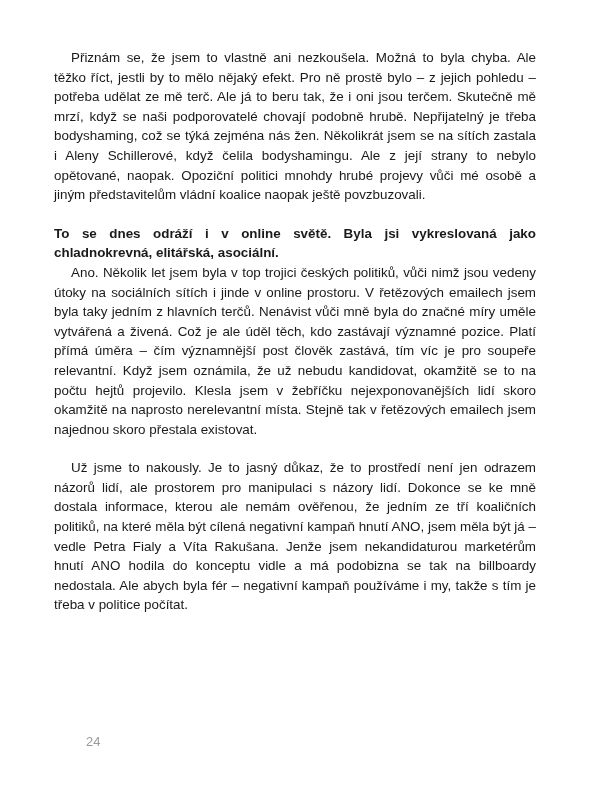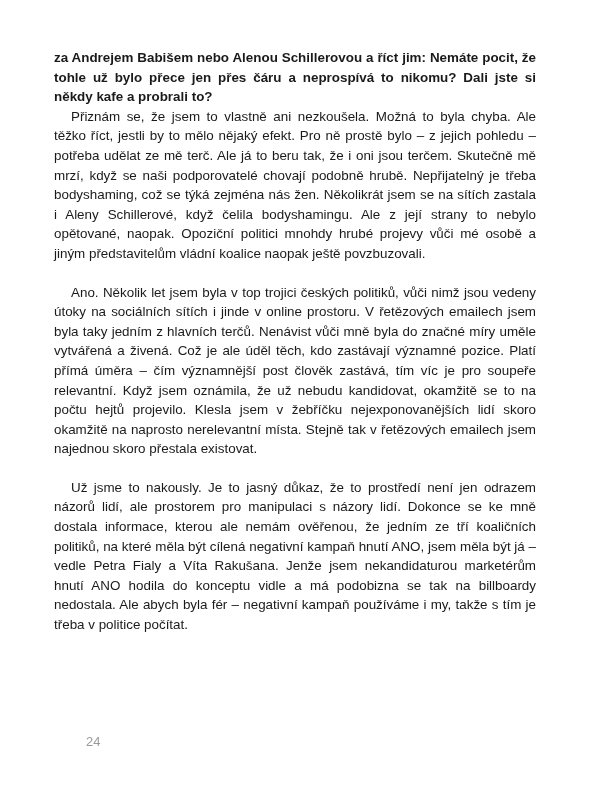--- a/index.html
+++ b/index.html
@@ -42,21 +42,21 @@
       font-family: Liberation Sans, sans-serif;
       font-size: 13px;
       color: #9a9a9a;
       margin-left: 32px;
     }
   </style>
 </head>
 <body>
 
 <div class="page">
-  <p class="q">za Andrejem Babišem nebo Alenou Schillerovou a říct jim: Nemáte pocit, že tohle už bylo přece jen přes čáru a neprospívá to nikomu? Dali jste si někdy kafe a probrali to?</p>
   <p class="a">Přiznám se, že jsem to vlastně ani nezkoušela. Možná to byla chyba. Ale těžko říct, jestli by to mělo nějaký efekt. Pro ně prostě bylo – z jejich pohledu – potřeba udělat ze mě terč. Ale já to beru tak, že i oni jsou terčem. Skutečně mě mrzí, když se naši podporovatelé chovají podobně hrubě. Nepřijatelný je třeba bodyshaming, což se týká zejména nás žen. Několikrát jsem se na sítích zastala i Aleny Schillerové, když čelila bodyshamingu. Ale z její strany to nebylo opětované, naopak. Opoziční politici mnohdy hrubé projevy vůči mé osobě a jiným představitelům vládní koalice naopak ještě povzbuzovali.</p>
   <div class="gap"></div>
+  <p class="q">To se dnes odráží i v online světě. Byla jsi vykreslovaná jako chladnokrevná, elitářská, asociální.</p>
   <p class="a">Ano. Několik let jsem byla v top trojici českých politiků, vůči nimž jsou vedeny útoky na sociálních sítích i jinde v online prostoru. V řetězových emailech jsem byla taky jedním z hlavních terčů. Nenávist vůči mně byla do značné míry uměle vytvářená a živená. Což je ale úděl těch, kdo zastávají významné pozice. Platí přímá úměra – čím významnější post člověk zastává, tím víc je pro soupeře relevantní. Když jsem oznámila, že už nebudu kandidovat, okamžitě se to na počtu hejtů projevilo. Klesla jsem v žebříčku nejexponovanějších lidí skoro okamžitě na naprosto nerelevantní místa. Stejně tak v řetězových emailech jsem najednou skoro přestala existovat.</p>
   <div class="gap"></div>
   <p class="a">Už jsme to nakously. Je to jasný důkaz, že to prostředí není jen odrazem názorů lidí, ale prostorem pro manipulaci s názory lidí. Dokonce se ke mně dostala informace, kterou ale nemám ověřenou, že jedním ze tří koaličních politiků, na které měla být cílená negativní kampaň hnutí ANO, jsem měla být já – vedle Petra Fialy a Víta Rakušana. Jenže jsem nekandidaturou marketérům hnutí ANO hodila do konceptu vidle a má podobizna se tak na billboardy nedostala. Ale abych byla fér – negativní kampaň používáme i my, takže s tím je třeba v politice počítat.</p>
 </div>
 
 <div class="folio">24</div>
 
 </body></html>

